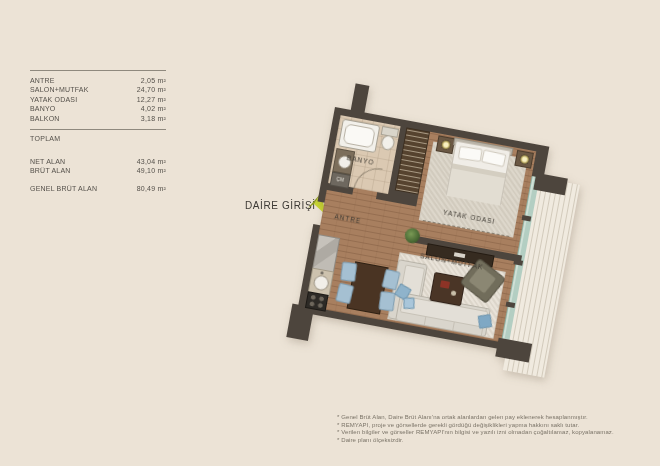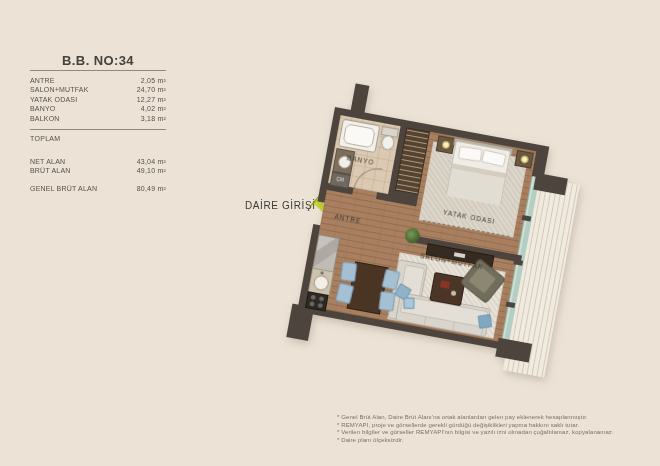--- a/index.html
+++ b/index.html
@@ -41,21 +41,20 @@
        border-top-left-radius:100%;}
   .chair{position:absolute;background:#a5c0d2;border:1px solid #7e9cb0;border-radius:2px;}
   .pillow{position:absolute;background:#8fb3cb;border:1px solid #6f96af;border-radius:1px;}
   .entr-label{position:absolute;left:245px;top:200px;font-size:10px;letter-spacing:.6px;color:#3c3934;}
 </style>
 </head>
 <body>
 
 <div class="canvas">
 
-  <div class="unit-title">B.B. NO:34</div>
   <div class="rule" style="top:70px;"></div>
 
   <div class="area-table" style="top:77px;">
     <div class="area-row">
       <span>ANTRE</span>
       <span>2,05 m²</span>
       </div>
     <div class="area-row">
       <span>SALON+MUTFAK</span>
       <span>24,70 m²</span>

